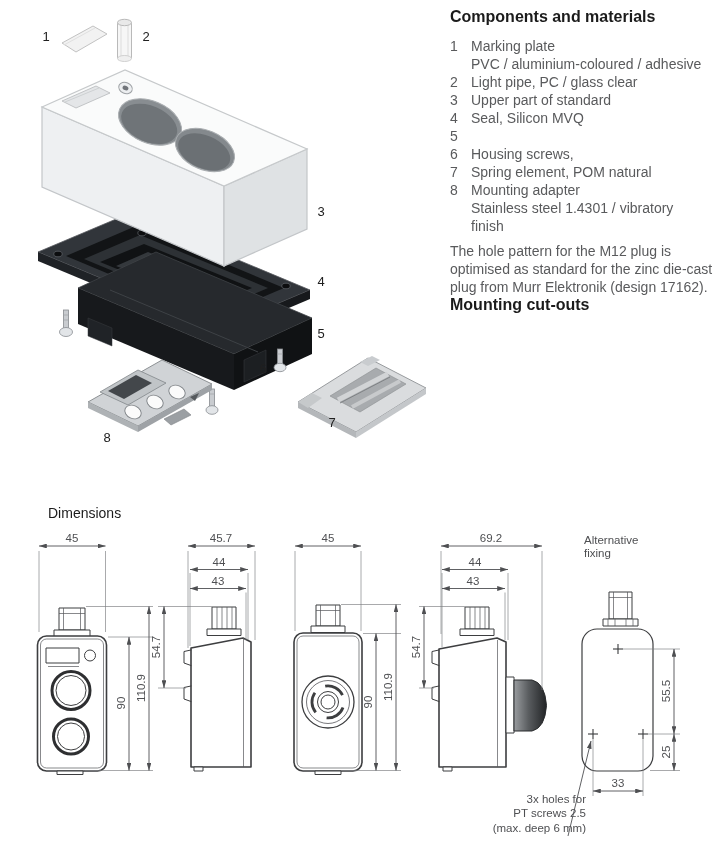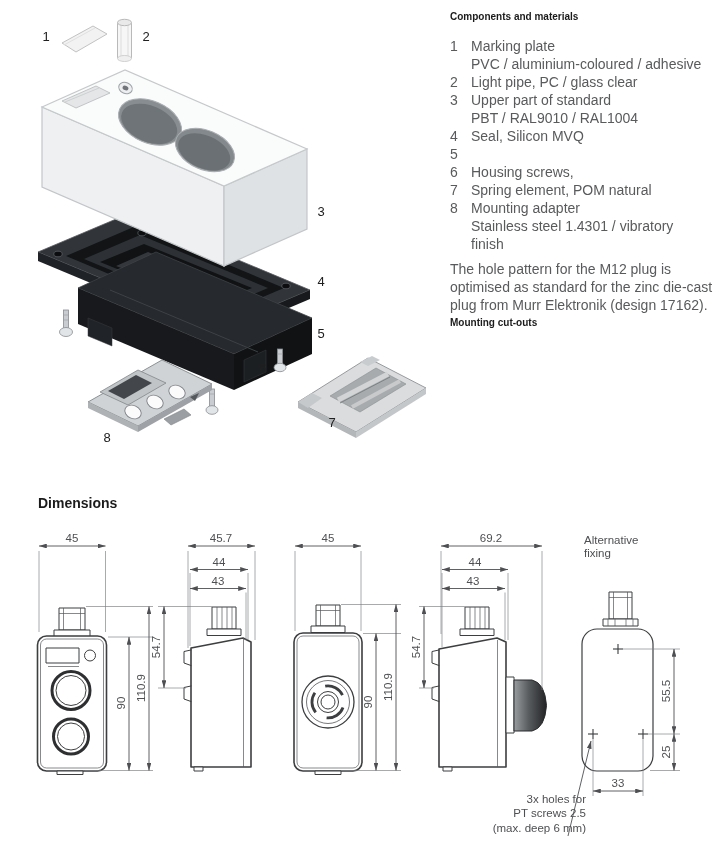--- a/index.html
+++ b/index.html
@@ -6,34 +6,34 @@
   .page {
     position:relative; width:719px; height:847px; background:#ffffff;
     font-family:"Liberation Sans", sans-serif; overflow:hidden;
   }
   
   .right-col {
     position:absolute; left:450px; top:8px; width:266px;
     color:#595a5c; font-size:14px; line-height:18px;
   }
   .sec-heading {
-    font-size:10px; line-height:18px; font-weight:bold; color:#1b1b1b; margin:0;
+    font-size:16px; line-height:18px; font-weight:bold; color:#1b1b1b; margin:0;
   }
   .comp-list { margin-top:11px; }
   .comp-row { display:flex; }
   .comp-num { width:21px; flex:none; }
   .comp-lines { flex:1; }
   .cl { display:block; }
   .body-par { margin:0; }
   #hole-par { margin-top:7px; }
   #mount-head { margin-top:0; }
   
   .dim-heading {
-    position:absolute; left:38px; top:495px; margin:0;
-    font-size:14px; font-weight:bold; color:#1b1b1b;
+    position:absolute; left:38px; top:495px; margin:10px;
+    font-size:14px; font-weight:normal; color:#1b1b1b;
   }
   svg.exploded { position:absolute; left:0; top:0; }
   svg.dims { position:absolute; left:0; top:520px; }
   svg { font-family:"Liberation Sans", sans-serif; }
   
   .ol  { stroke:#3d3e40; fill:none;  stroke-width:1.6; stroke-linejoin:round; stroke-linecap:round; }
   .olf { stroke:#3d3e40; fill:#fff;  stroke-width:1.6; stroke-linejoin:round; }
   .olm { stroke:#3d3e40; fill:#fff;  stroke-width:1;   stroke-linejoin:round; }
   .ol2 { stroke:#55565a; fill:none;  stroke-width:0.7; }
   .thick { stroke:#2e2f31; fill:none; stroke-width:3; }
@@ -178,21 +178,20 @@
       <div class="comp-row">
         <span class="comp-num">2</span>
         <span class="comp-lines">
           <span class="cl">Light pipe, PC / glass clear</span>
         </span>
       </div>
       <div class="comp-row">
         <span class="comp-num">3</span>
         <span class="comp-lines">
           <span class="cl">Upper part of standard</span>
-          <span class="cl">PBT / RAL9010 / RAL1004</span>
         </span>
       </div>
       <div class="comp-row">
         <span class="comp-num">4</span>
         <span class="comp-lines">
           <span class="cl">Seal, Silicon MVQ</span>
         </span>
       </div>
       <div class="comp-row">
         <span class="comp-num">5</span>

